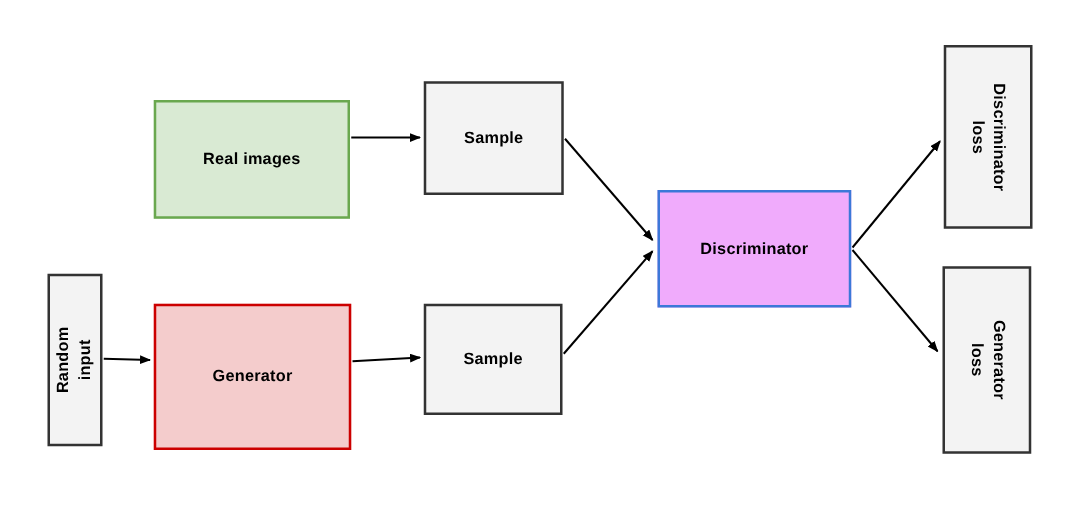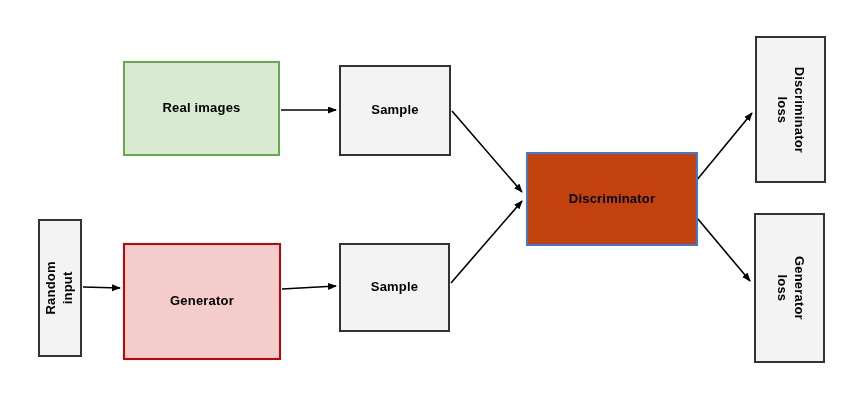--- a/index.html
+++ b/index.html
@@ -53,36 +53,36 @@
     </defs>
   <line x1="281" y1="110" x2="336" y2="110" stroke="#000000" stroke-width="1.6" marker-end="url(#arrowhead)"></line>
       <line x1="83" y1="287" x2="120" y2="288" stroke="#000000" stroke-width="1.6" marker-end="url(#arrowhead)"></line>
       <line x1="282" y1="289" x2="336" y2="286" stroke="#000000" stroke-width="1.6" marker-end="url(#arrowhead)"></line>
       <line x1="452" y1="111" x2="522" y2="192" stroke="#000000" stroke-width="1.6" marker-end="url(#arrowhead)"></line>
       <line x1="451" y1="283" x2="522" y2="201" stroke="#000000" stroke-width="1.6" marker-end="url(#arrowhead)"></line>
       <line x1="682" y1="198" x2="752" y2="113" stroke="#000000" stroke-width="1.6" marker-end="url(#arrowhead)"></line>
       <line x1="682" y1="200" x2="750" y2="281" stroke="#000000" stroke-width="1.6" marker-end="url(#arrowhead)"></line>
     </svg>
 
-<div class="node" style="left: 123px; top: 61px; width: 157px; height: 95px; background: rgb(217, 234, 211); border-color: rgb(106, 168, 79); justify-content: center;">
+<div class="node" style="left: 123px; top: 80px; width: 157px; height: 95px; background: rgb(217, 234, 211); border-color: rgb(106, 168, 79); justify-content: center;">
       <span class="node-label">Real images</span>
     </div>
     <div class="node" style="left: 339px; top: 65px; width: 112px; height: 91px; background: rgb(243, 243, 243); border-color: rgb(51, 51, 51);">
       <span class="node-label">Sample</span>
     </div>
     <div class="node" style="left: 38px; top: 219px; width: 44px; height: 138px; background: rgb(243, 243, 243); border-color: rgb(51, 51, 51);">
       <span class="node-label" style="transform: rotate(-90deg);">Random input</span>
     </div>
     <div class="node" style="left: 123px; top: 243px; width: 158px; height: 117px; background: rgb(244, 204, 204); border-color: rgb(204, 0, 0);">
       <span class="node-label">Generator</span>
     </div>
     <div class="node" style="left: 339px; top: 243px; width: 111px; height: 89px; background: rgb(243, 243, 243); border-color: rgb(51, 51, 51);">
       <span class="node-label">Sample</span>
     </div>
-    <div class="node" style="left: 526px; top: 152px; width: 172px; height: 94px; background: #c2410c; border-color: rgb(60, 120, 216);">
+    <div class="node" style="left: 526px; top: 152px; width: 155px; height: 94px; background: #f0abfc; border-color: rgb(60, 120, 216);">
       <span class="node-label">Discriminator</span>
     </div>
     <div class="node" style="left: 755px; top: 36px; width: 71px; height: 147px; background: rgb(243, 243, 243); border-color: rgb(51, 51, 51);">
       <span class="node-label" style="transform: rotate(90deg);">Discriminator
 loss</span>
     </div>
     <div class="node" style="left: 754px; top: 213px; width: 71px; height: 150px; background: rgb(243, 243, 243); border-color: rgb(51, 51, 51);">
       <span class="node-label" style="transform: rotate(90deg);">Generator
 loss</span>
     </div>

